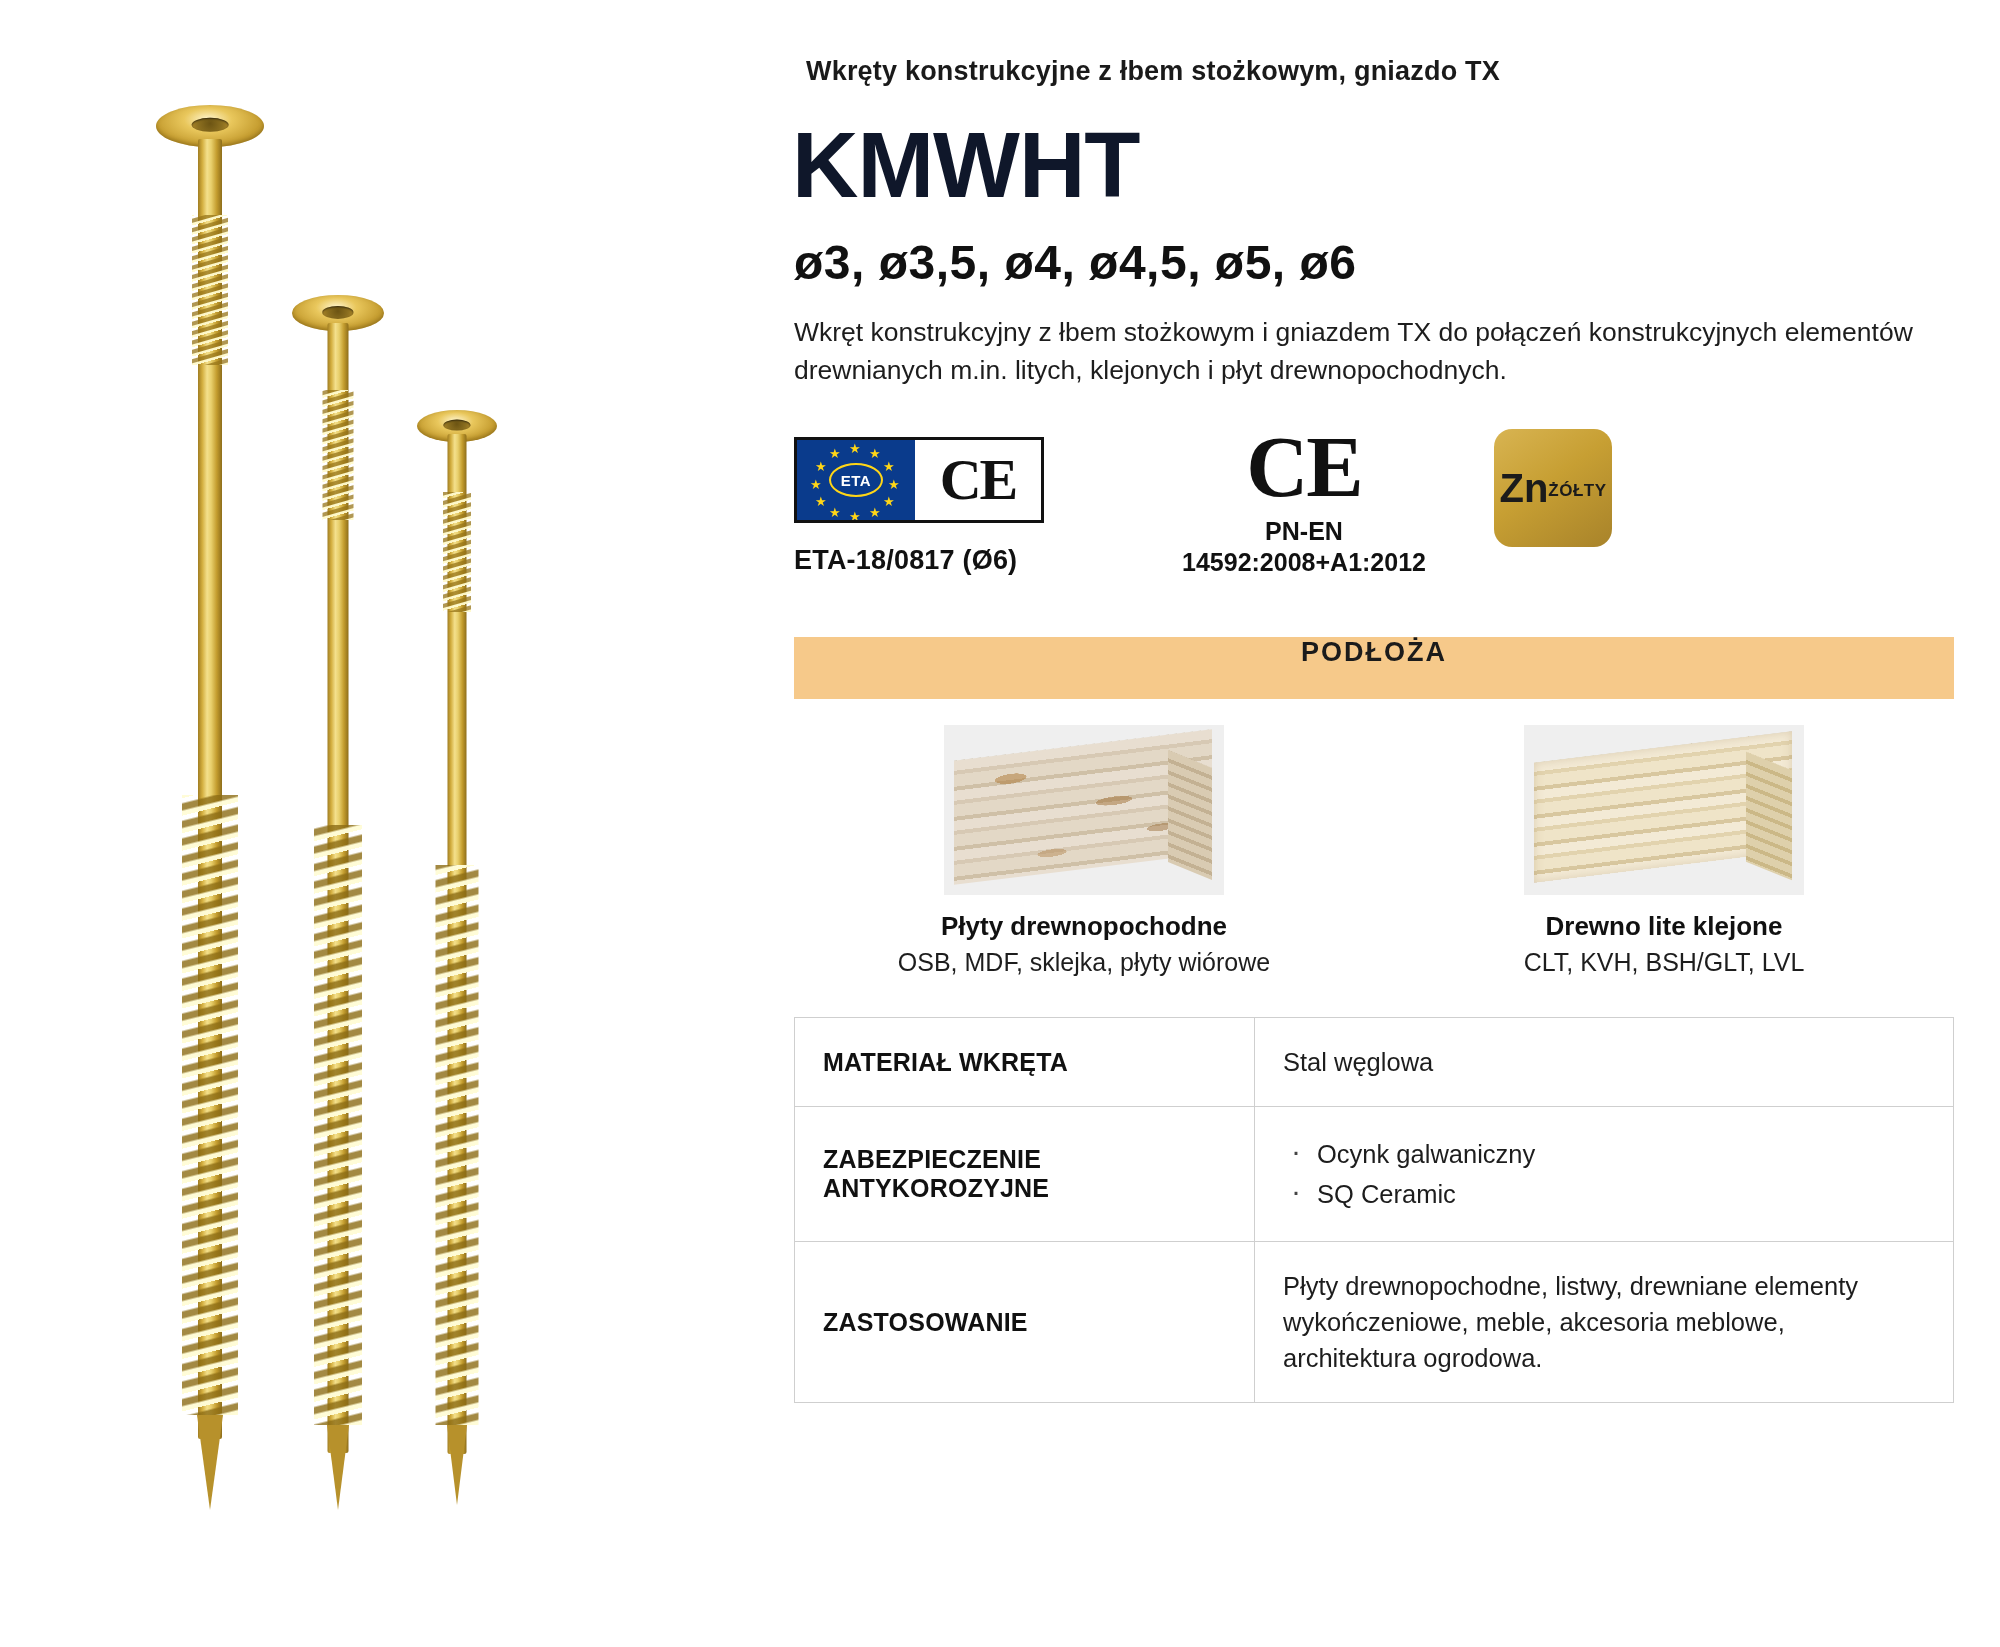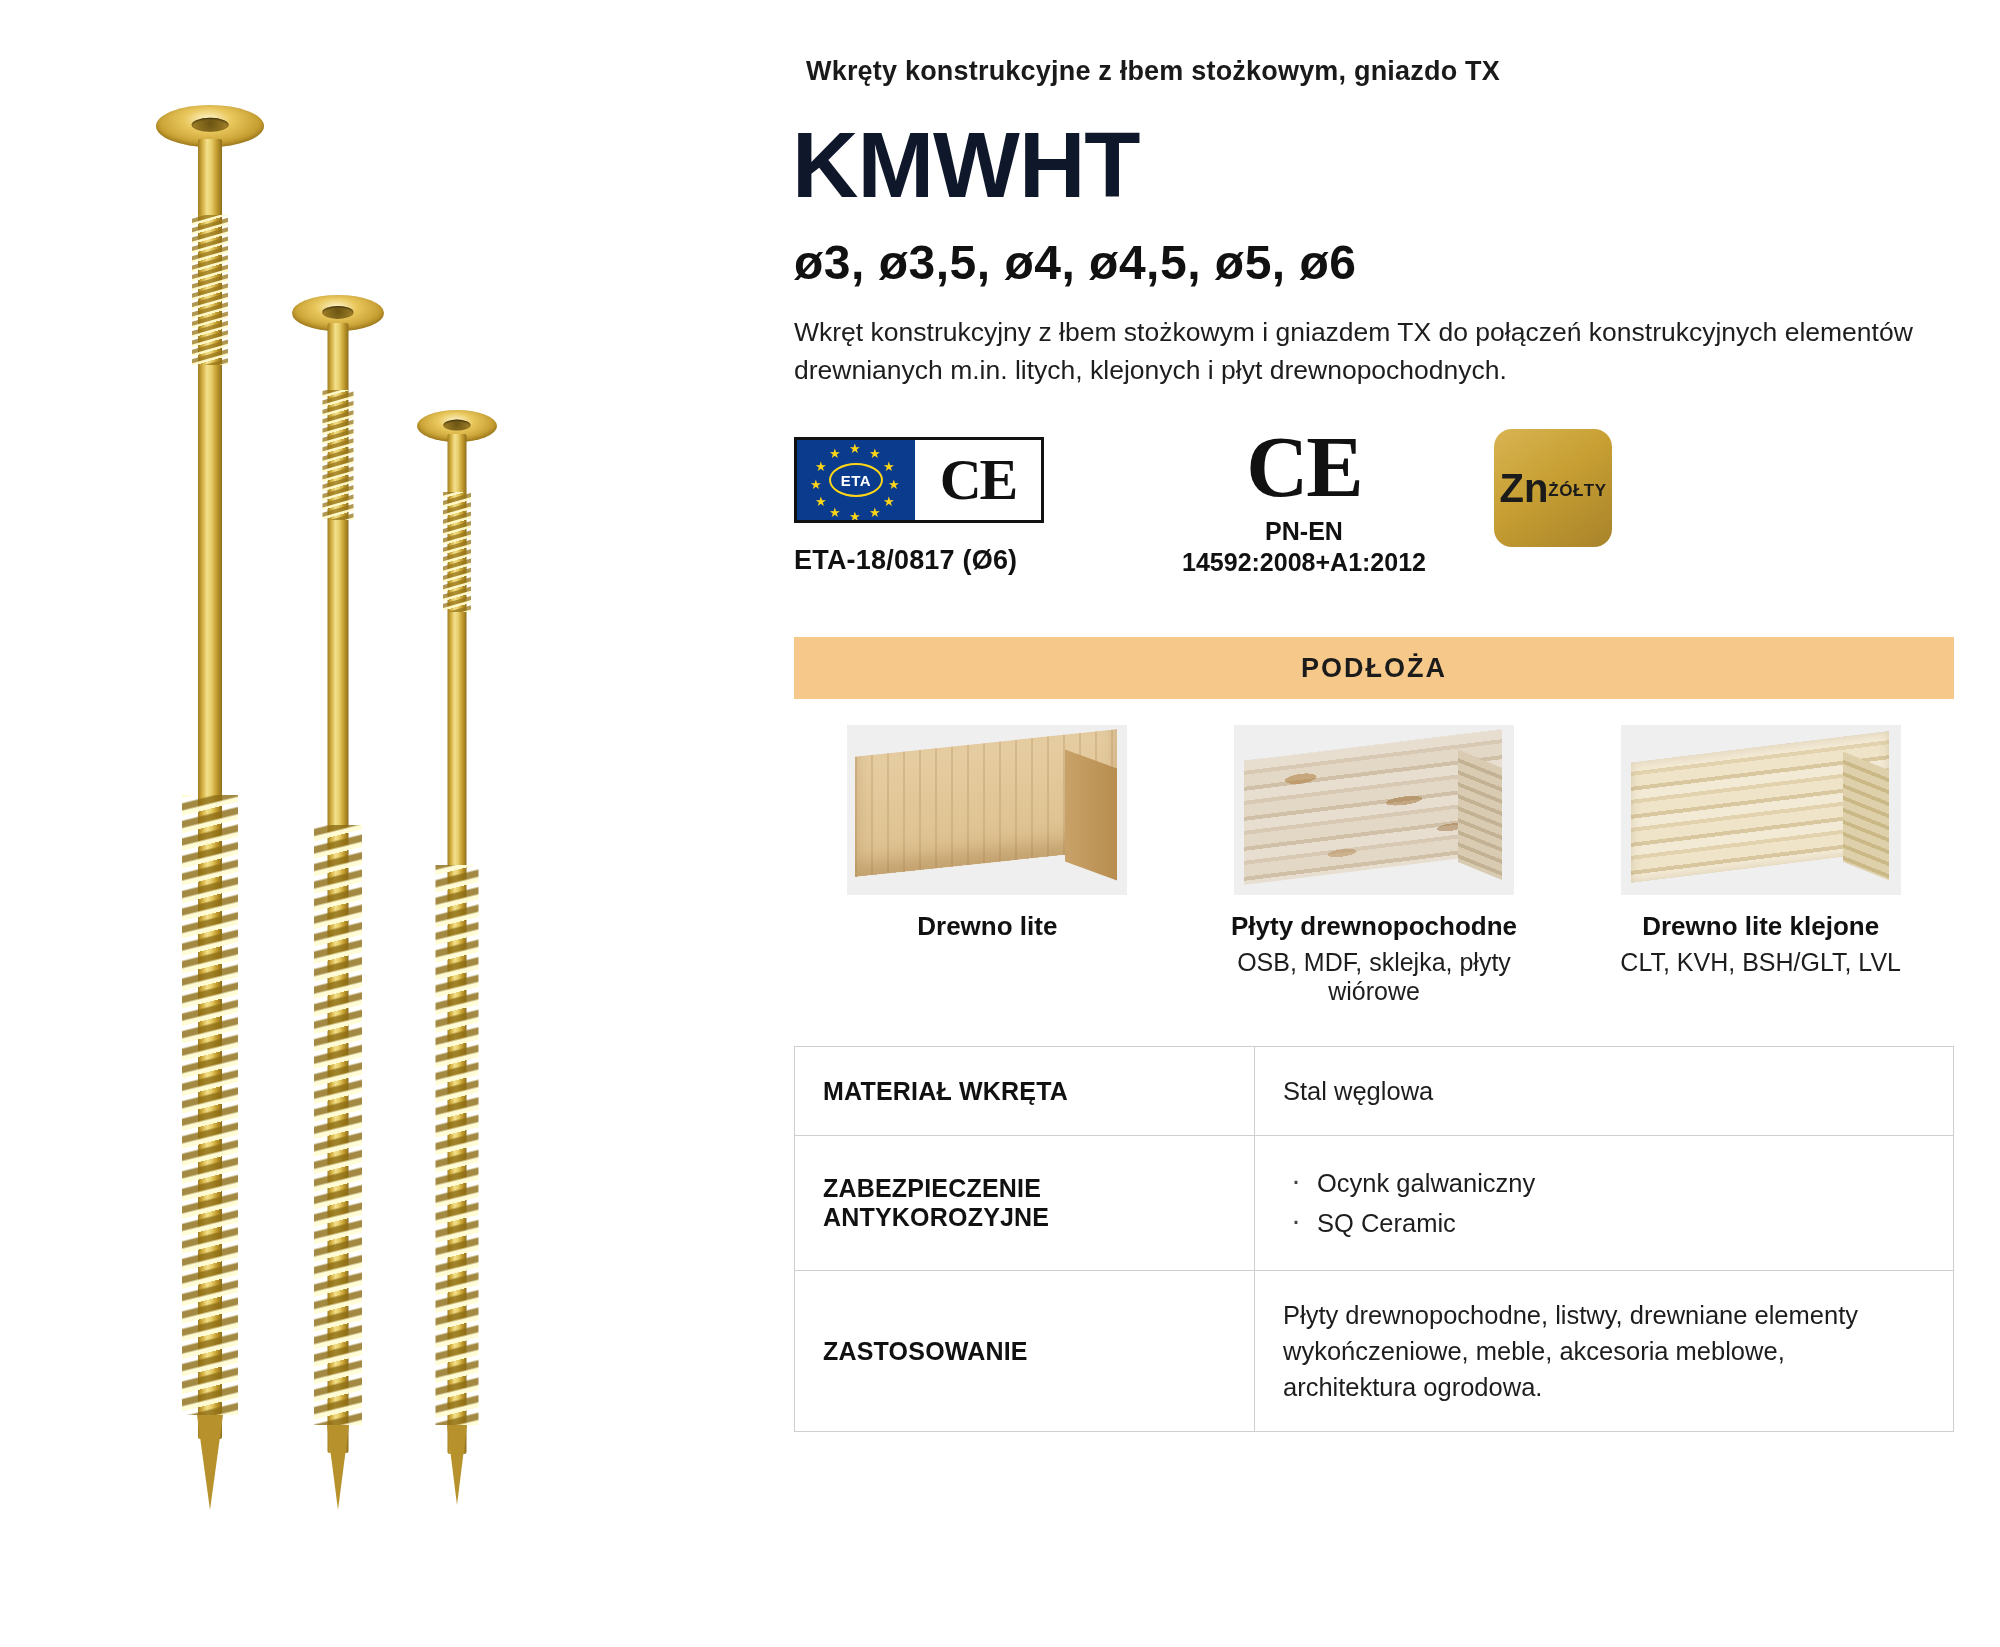--- a/index.html
+++ b/index.html
@@ -202,21 +202,21 @@
   .zn-badge .zolty {
     font-size: 17px; font-weight: bold; letter-spacing: .5px;
     margin-top: 6px;
   }
 
   
   .band {
     margin: 10px 0 0 4px;
     width: 1160px; height: 62px;
     background: #f6c98a;
-    display: flex; align-items: center; justify-content: center;
+    display: flex; align-items: flex-start; justify-content: center;
   }
   .band-label {
     font-size: 27px; font-weight: bold; color: #1b1b1b;
     letter-spacing: 2px;
   }
   .substrates {
     display: flex;
     margin: 26px 0 0 4px;
     width: 1160px;
   }
@@ -417,28 +417,20 @@
       </div>
     </div>
 
     <div class="band">
       <span class="band-label">PODŁOŻA</span>
     </div>
 
     <div class="substrates">
       <div class="sub">
         <div class="sub-img">
-          <div class="wood-solid"></div>
-            <div class="wood-end"></div>
-        </div>
-        <div class="sub-name">Drewno lite</div>
-        <div class="sub-sub"></div>
-      </div>
-      <div class="sub">
-        <div class="sub-img">
           <div class="osb"></div>
             <div class="osb-side"></div>
         </div>
         <div class="sub-name">Płyty drewnopochodne</div>
         <div class="sub-sub">OSB, MDF, sklejka, płyty wiórowe</div>
       </div>
       <div class="sub">
         <div class="sub-img">
           <div class="glulam"></div>
             <div class="glulam-side"></div>

